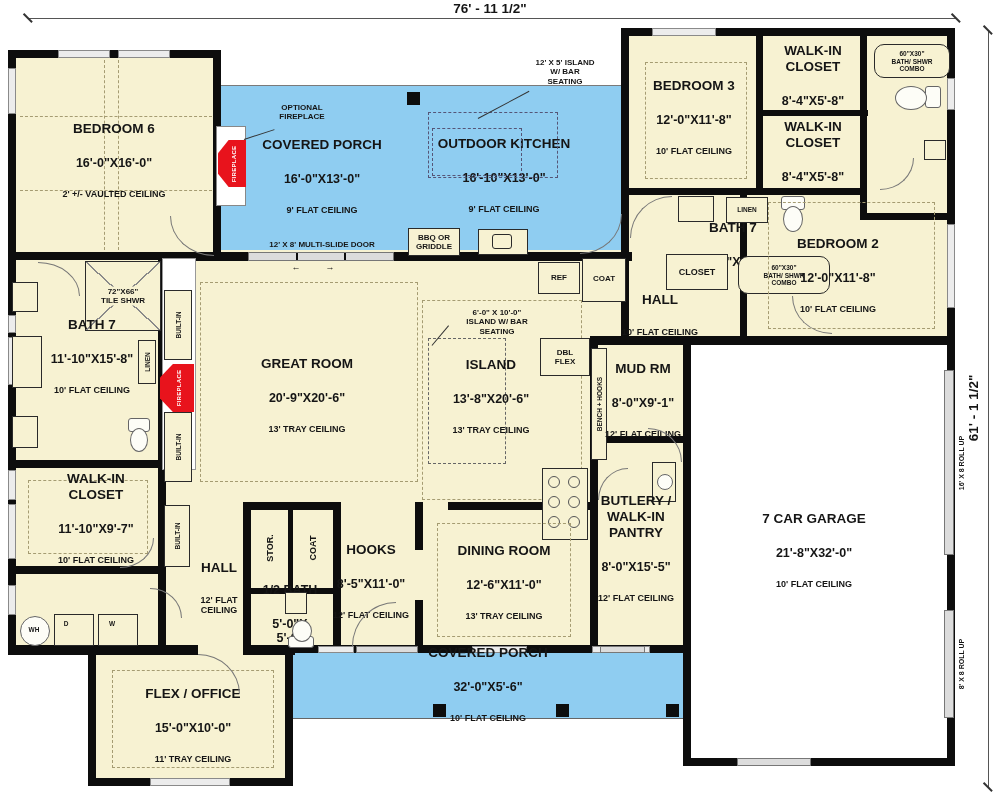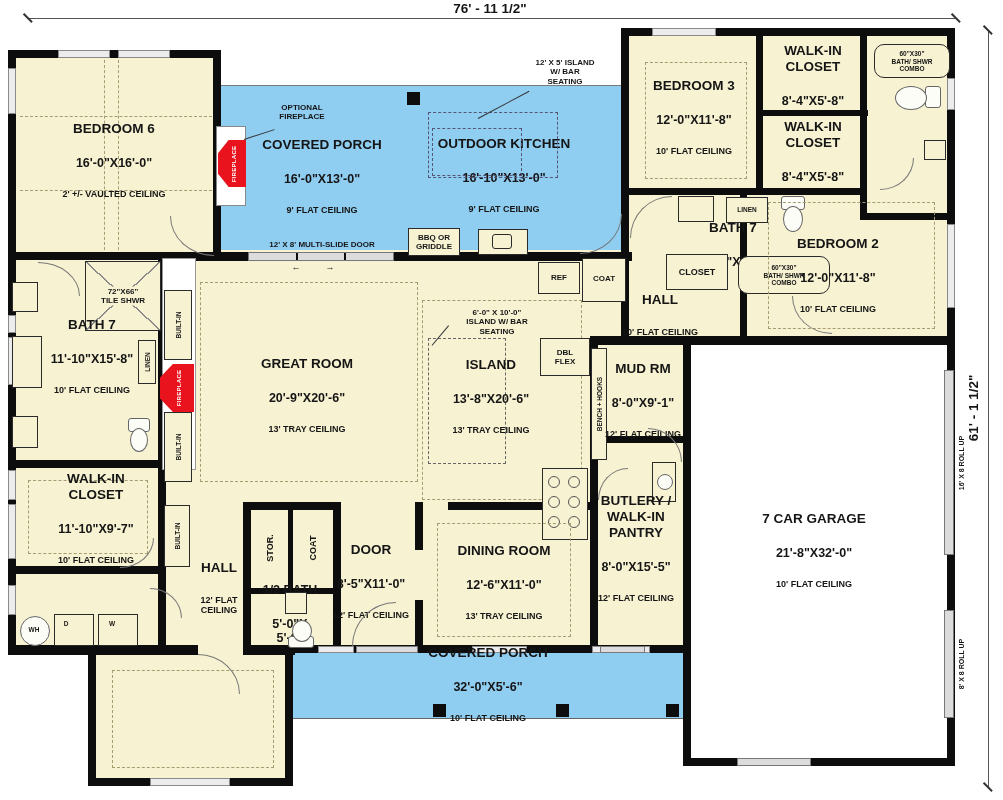--- a/index.html
+++ b/index.html
@@ -332,39 +332,44 @@
   <div class="vlbl s9" style="left:313px;top:548px;">COAT</div>
   <div class="lbl" style="left:290px;top:614px;">
     <div class="t2">1/2 BATH</div>
     <div class="t2">5'-0"X
 5'-6"</div>
   </div>
   <div class="box" style="left:285px;top:592px;width:22px;height:22px;"></div>
   <div class="toilet-t" style="left:288px;top:636px;width:24px;height:10px;"></div>
   <div class="toilet-b" style="left:292px;top:620px;width:18px;height:20px;"></div>
   <div class="lbl" style="left:371px;top:581px;">
-    <div class="t1">DOOR</div>
+    <div class="t1">HOOKS</div>
     <div class="t2">8'-5"X11'-0"</div>
     <div class="t3">12' FLAT CEILING</div>
   </div>
   <div class="arc" style="left:352px;top:602px;width:44px;height:44px;border-left:1.2px solid #777;border-top:1.2px solid #777;border-top-left-radius:100%;"></div>
   <div class="dash" style="left:437px;top:523px;width:132px;height:112px;"></div>
   <div class="lbl" style="left:504px;top:582px;">
     <div class="t1">DINING ROOM</div>
     <div class="t2">12'-6"X11'-0"</div>
     <div class="t3">13' TRAY CEILING</div>
   </div>
 
   <div class="lbl" style="left:814px;top:550px;">
     <div class="t1">7 CAR GARAGE</div>
     <div class="t2">21'-8"X32'-0"</div>
     <div class="t3">10' FLAT CEILING</div>
   </div>
 
   <div class="dash" style="left:112px;top:670px;width:160px;height:96px;"></div>
+  <div class="lbl" style="left:193px;top:725px;">
+    <div class="t1">FLEX / OFFICE</div>
+    <div class="t2">15'-0"X10'-0"</div>
+    <div class="t3">11' TRAY CEILING</div>
+  </div>
   <div class="arc" style="left:198px;top:654px;width:42px;height:40px;border-right:1.2px solid #777;border-top:1.2px solid #777;border-top-right-radius:100%;"></div>
 
   <div class="lbl" style="left:488px;top:684px;">
     <div class="t1">COVERED PORCH</div>
     <div class="t2">32'-0"X5'-6"</div>
     <div class="t3">10' FLAT CEILING</div>
   </div>
   <div class="w" style="left:433px;top:704px;width:13px;height:13px;"></div>
   <div class="w" style="left:556px;top:704px;width:13px;height:13px;"></div>
   <div class="w" style="left:666px;top:704px;width:13px;height:13px;"></div>

